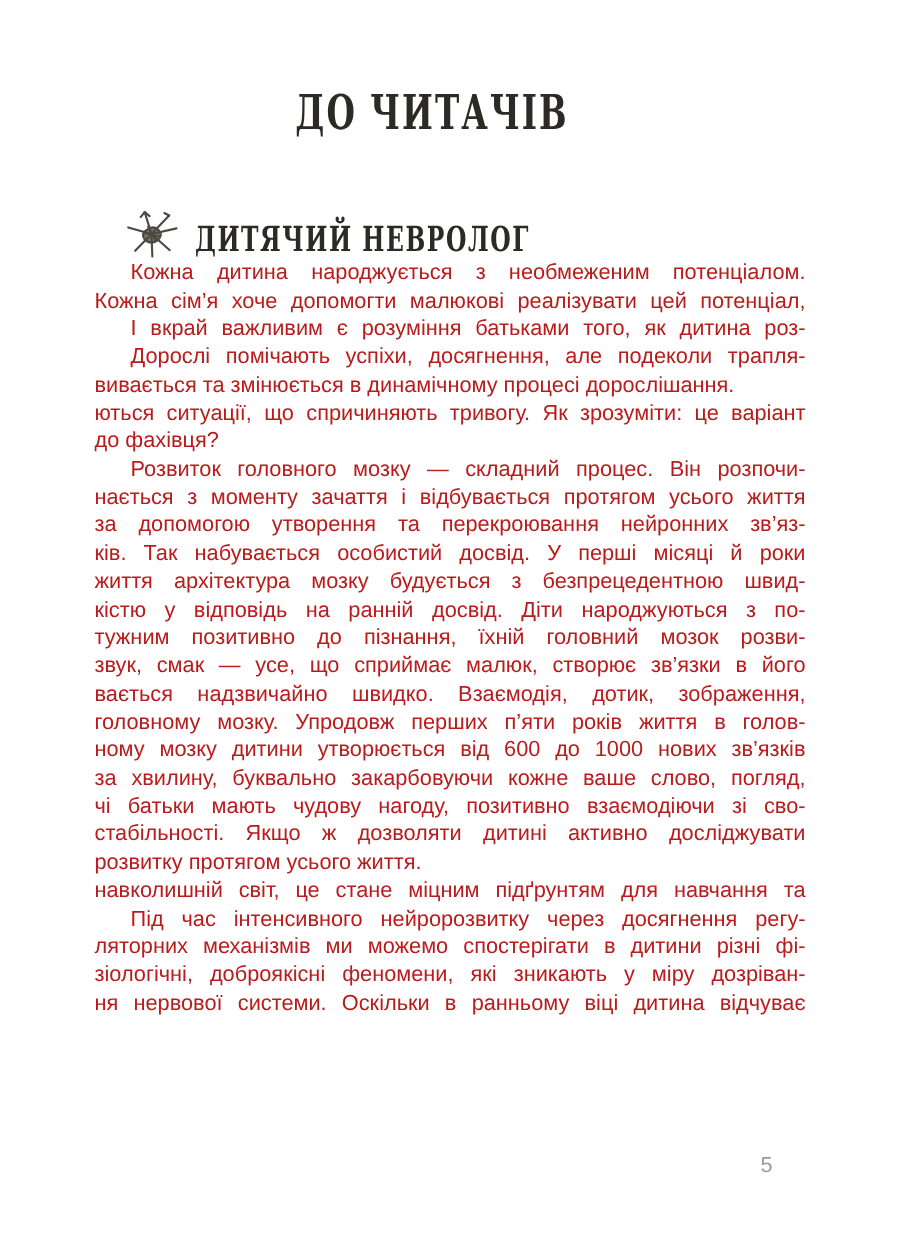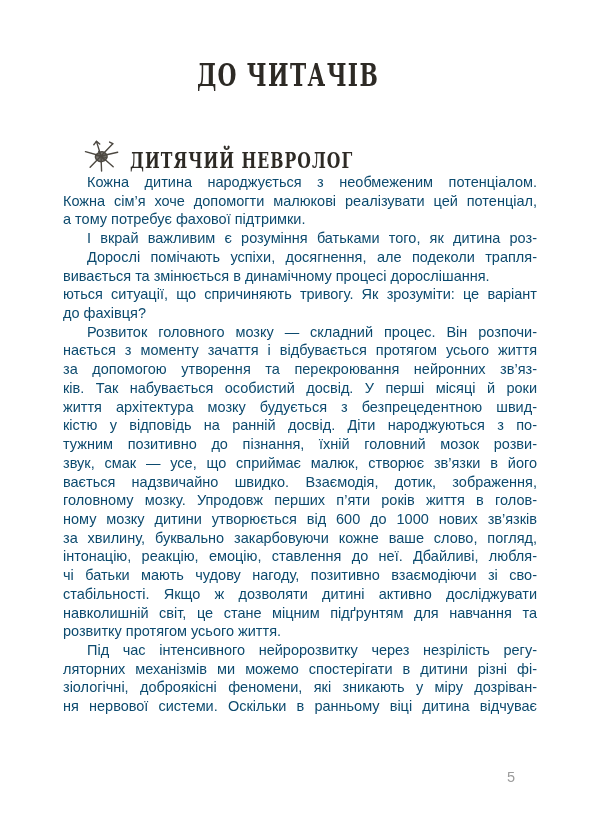--- a/index.html
+++ b/index.html
@@ -55,21 +55,21 @@
     transform: scaleX(0.68);
     transform-origin: left top;
     white-space: nowrap;
   }
   
   .bodytext {
     position: absolute;
     left: 63px; top: 173px;
     width: 474px;
     font-size: 14.5px;
-    color: #0c4a6e;
+    color: #b91c1c;
   }
   .bodytext .line {
     height: 18.73px;
     line-height: 18.73px;
     text-align: justify;
     text-align-last: left;
   }
   .bodytext .line.just { text-align-last: justify; }
   .bodytext .line.indent { text-indent: 24px; }
   
@@ -110,44 +110,42 @@
     </g>
   </svg>
 
   <div class="section-heading">
     <span class="ht">ДИТЯЧИЙ НЕВРОЛОГ</span>
   </div>
 
   <div class="bodytext">
       <div class="line indent just">Кожна дитина народжується з необмеженим потенціалом.</div>
       <div class="line just">Кожна сім’я хоче допомогти малюкові реалізувати цей потенціал,</div>
-      <div class="line">а тому потребує фахової підтримки.</div>
       <div class="line indent just">І вкрай важливим є розуміння батьками того, як дитина роз-</div>
       <div class="line indent just">Дорослі помічають успіхи, досягнення, але подеколи трапля-</div>
       <div class="line">вивається та змінюється в динамічному процесі дорослішання.</div>
       <div class="line just">ються ситуації, що спричиняють тривогу. Як зрозуміти: це варіант</div>
       <div class="line">до фахівця?</div>
       <div class="line indent just">Розвиток головного мозку — складний процес. Він розпочи-</div>
       <div class="line just">нається з моменту зачаття і відбувається протягом усього життя</div>
       <div class="line just">за допомогою утворення та перекроювання нейронних зв’яз-</div>
       <div class="line just">ків. Так набувається особистий досвід. У перші місяці й роки</div>
       <div class="line just">життя архітектура мозку будується з безпрецедентною швид-</div>
       <div class="line just">кістю у відповідь на ранній досвід. Діти народжуються з по-</div>
       <div class="line just">тужним позитивно до пізнання, їхній головний мозок розви-</div>
       <div class="line just">звук, смак — усе, що сприймає малюк, створює зв’язки в його</div>
       <div class="line just">вається надзвичайно швидко. Взаємодія, дотик, зображення,</div>
       <div class="line just">головному мозку. Упродовж перших п’яти років життя в голов-</div>
       <div class="line just">ному мозку дитини утворюється від 600 до 1000 нових зв’язків</div>
       <div class="line just">за хвилину, буквально закарбовуючи кожне ваше слово, погляд,</div>
-      <div class="line just">інтонацію, реакцію, емоцію, ставлення до неї. Дбайливі, любля-</div>
       <div class="line just">чі батьки мають чудову нагоду, позитивно взаємодіючи зі сво-</div>
       <div class="line just">стабільності. Якщо ж дозволяти дитині активно досліджувати</div>
+      <div class="line">розвитку протягом усього життя.</div>
       <div class="line just">навколишній світ, це стане міцним підґрунтям для навчання та</div>
-      <div class="line">розвитку протягом усього життя.</div>
-      <div class="line indent just">Під час інтенсивного нейророзвитку через незрілість регу-</div>
+      <div class="line indent just">Під час інтенсивного нейророзвитку через досягнення регу-</div>
       <div class="line just">ляторних механізмів ми можемо спостерігати в дитини різні фі-</div>
       <div class="line just">зіологічні, доброякісні феномени, які зникають у міру дозріван-</div>
       <div class="line just">ня нервової системи. Оскільки в ранньому віці дитина відчуває</div>
     </div>
 
   <div class="pagenum">5</div>
 
 </div>
 
 </body></html>

